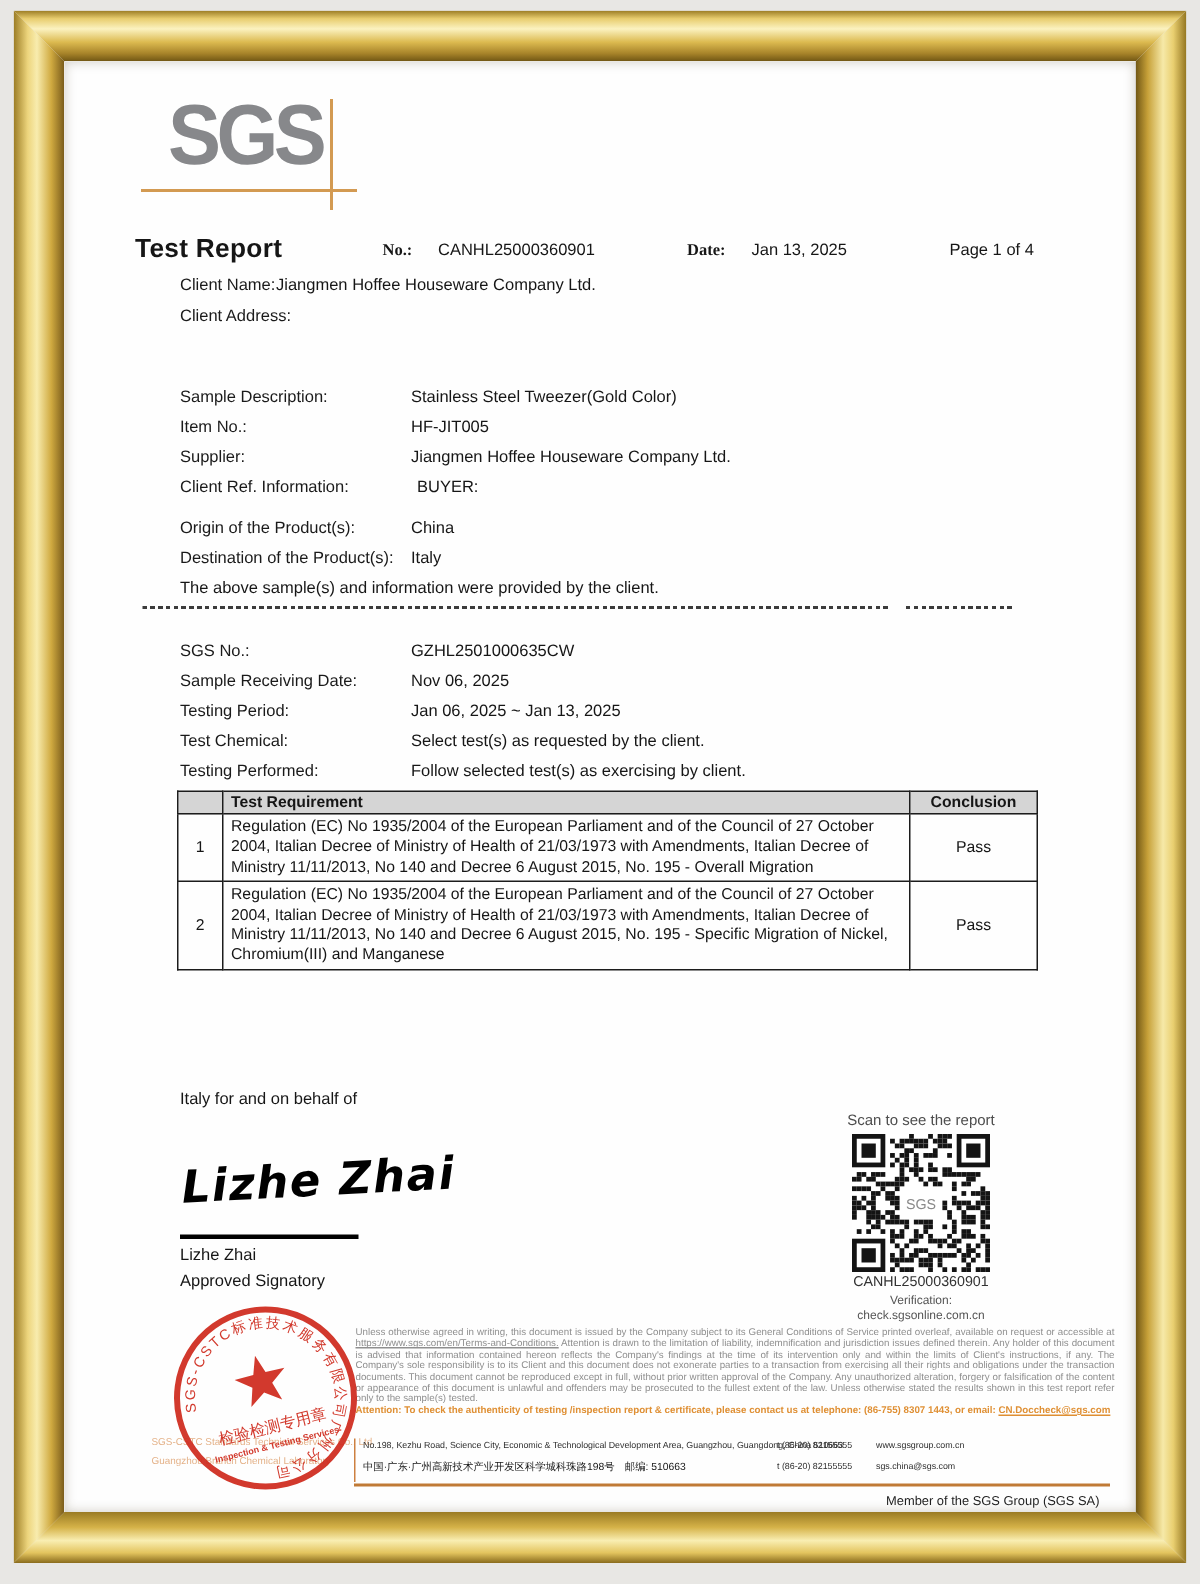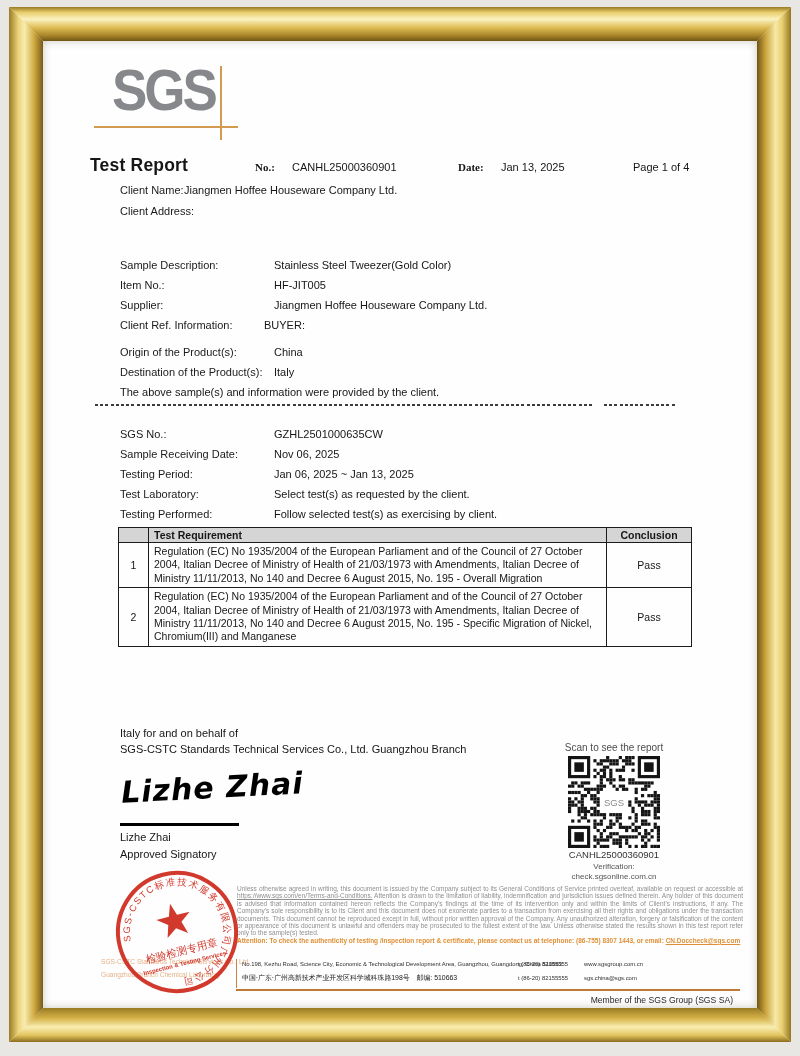--- a/index.html
+++ b/index.html
@@ -105,37 +105,37 @@
     <div class="abs t11" style="left:184px;top:183px">Jiangmen Hoffee Houseware Company Ltd.</div>
     <div class="abs t11 lbl" style="left:120px;top:204px">Client Address:</div>
 
     <div class="abs t11 lbl" style="left:120px;top:258px">Sample Description:</div>
     <div class="abs t11" style="left:274px;top:258px">Stainless Steel Tweezer(Gold Color)</div>
     <div class="abs t11 lbl" style="left:120px;top:278px">Item No.:</div>
     <div class="abs t11" style="left:274px;top:278px">HF-JIT005</div>
     <div class="abs t11 lbl" style="left:120px;top:298px">Supplier:</div>
     <div class="abs t11" style="left:274px;top:298px">Jiangmen Hoffee Houseware Company Ltd.</div>
     <div class="abs t11 lbl" style="left:120px;top:318px">Client Ref. Information:</div>
-    <div class="abs t11" style="left:264px;top:318px">BUYER:</div>
+    <div class="abs t11" style="left:278px;top:318px">BUYER:</div>
 
     <div class="abs t11 lbl" style="left:120px;top:345px">Origin of the Product(s):</div>
     <div class="abs t11" style="left:274px;top:345px">China</div>
     <div class="abs t11 lbl" style="left:120px;top:365px">Destination of the Product(s):</div>
     <div class="abs t11" style="left:274px;top:365px">Italy</div>
     <div class="abs t11" style="left:120px;top:385px">The above sample(s) and information were provided by the client.</div>
     <div class="abs dash" style="left:95px;top:404px;width:498px"></div>
     <div class="abs dash" style="left:604px;top:404px;width:72px"></div>
 
     <div class="abs t11 lbl" style="left:120px;top:427px">SGS No.:</div>
     <div class="abs t11" style="left:274px;top:427px">GZHL2501000635CW</div>
     <div class="abs t11 lbl" style="left:120px;top:447px">Sample Receiving Date:</div>
     <div class="abs t11" style="left:274px;top:447px">Nov 06, 2025</div>
     <div class="abs t11 lbl" style="left:120px;top:467px">Testing Period:</div>
     <div class="abs t11" style="left:274px;top:467px">Jan 06, 2025 ~ Jan 13, 2025</div>
-    <div class="abs t11 lbl" style="left:120px;top:487px">Test Laboratory:</div>
+    <div class="abs t11 lbl" style="left:120px;top:487px">Test Chemical:</div>
     <div class="abs t11" style="left:274px;top:487px">Select test(s) as requested by the client.</div>
     <div class="abs t11 lbl" style="left:120px;top:507px">Testing Performed:</div>
     <div class="abs t11" style="left:274px;top:507px">Follow selected test(s) as exercising by client.</div>
 
     <table class="req">
       <colgroup>
           <col style="width:30px">
           <col style="width:458px">
           <col style="width:85px">
         </colgroup>
@@ -154,21 +154,20 @@
         </tr>
         <tr>
           <td class="num">2</td>
           <td class="req-text">Regulation (EC) No 1935/2004 of the European Parliament and of the Council of 27 October 2004, Italian Decree of Ministry of Health of 21/03/1973 with Amendments, Italian Decree of Ministry 11/11/2013, No 140 and Decree 6 August 2015, No. 195 - Specific Migration of Nickel, Chromium(III) and Manganese</td>
           <td class="c">Pass</td>
         </tr>
       </tbody>
     </table>
 
     <div class="abs t11" style="left:120px;top:726px">Italy for and on behalf of</div>
-    <div class="abs t11" style="left:120px;top:742px">SGS-CSTC Standards Technical Services Co., Ltd. Guangzhou Branch</div>
     <div class="abs sig-script">Lizhe Zhai</div>
     <div class="abs sig-line"></div>
     <div class="abs t11" style="left:120px;top:830px">Lizhe Zhai</div>
     <div class="abs t11" style="left:120px;top:847px">Approved Signatory</div>
 
     <div class="abs qr-wrap">
       <div class="qr-title">Scan to see the report</div>
       <svg class="qr-svg" viewBox="0 0 29 29">
         <rect x="0" y="0" width="29" height="29" fill="#fff"></rect>
         <g id="qr-modules" fill="#141414">

